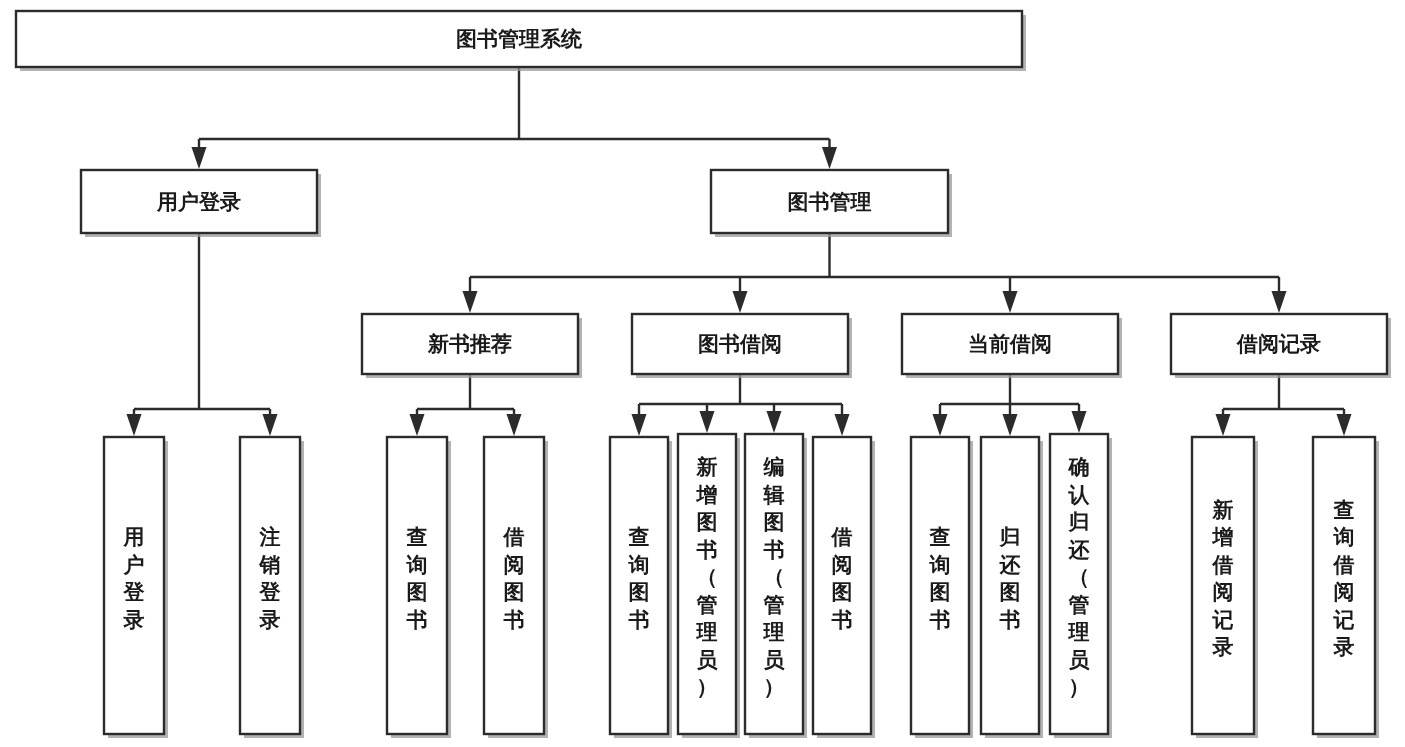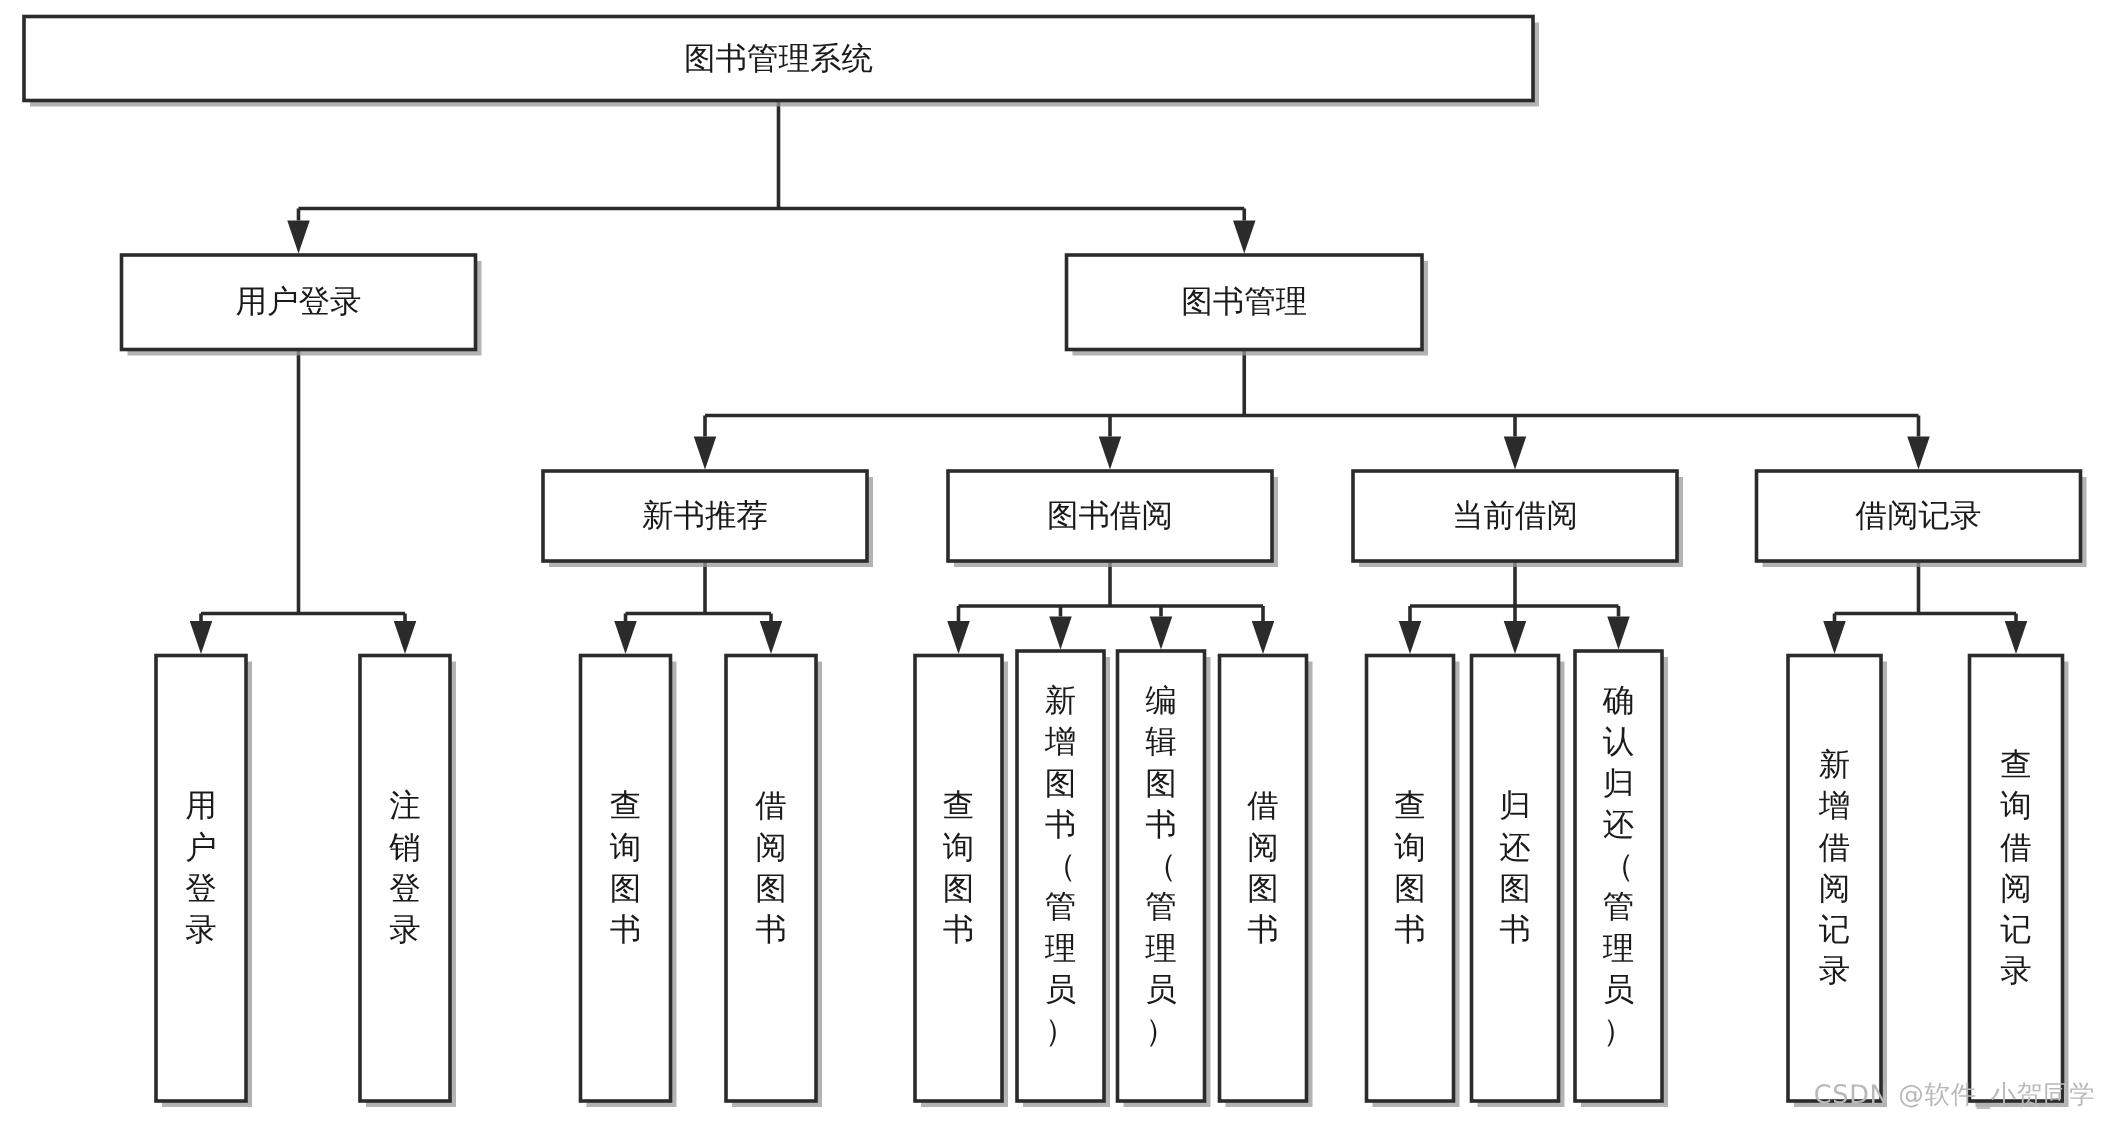--- a/index.html
+++ b/index.html
@@ -11,20 +11,21 @@
     width: 1405px;
     height: 747px;
     font-family: "DejaVu Sans", "Liberation Sans", sans-serif;
     overflow: hidden;
     position: relative;
   }
   #diagram-root {
     position: relative;
     width: 1405px;
     height: 747px;
+    font-weight: bold;
   }
   svg.diagram-canvas {
     position: absolute;
     left: 0;
     top: 0;
     width: 1405px;
     height: 747px;
     display: block;
   }
   .node-box {
@@ -226,14 +227,13 @@
           <rect class="node-box" x="1192" y="437" width="62" height="297"></rect>
           <text class="node-label-v" x="1223" y="0"><tspan x="1223" y="516.8">新</tspan><tspan x="1223" y="544.3">增</tspan><tspan x="1223" y="571.8">借</tspan><tspan x="1223" y="599.3">阅</tspan><tspan x="1223" y="626.8">记</tspan><tspan x="1223" y="654.3">录</tspan></text>
         </g>
         <g>
           <rect class="node-shadow" x="1317" y="441" width="62" height="297"></rect>
           <rect class="node-box" x="1313" y="437" width="62" height="297"></rect>
           <text class="node-label-v" x="1344" y="0"><tspan x="1344" y="516.8">查</tspan><tspan x="1344" y="544.3">询</tspan><tspan x="1344" y="571.8">借</tspan><tspan x="1344" y="599.3">阅</tspan><tspan x="1344" y="626.8">记</tspan><tspan x="1344" y="654.3">录</tspan></text>
         </g>
       </g>
   </svg>
-  <div class="watermark-text">CSDN @软件_小贺同学</div>
 </div>
 
 </body></html>

